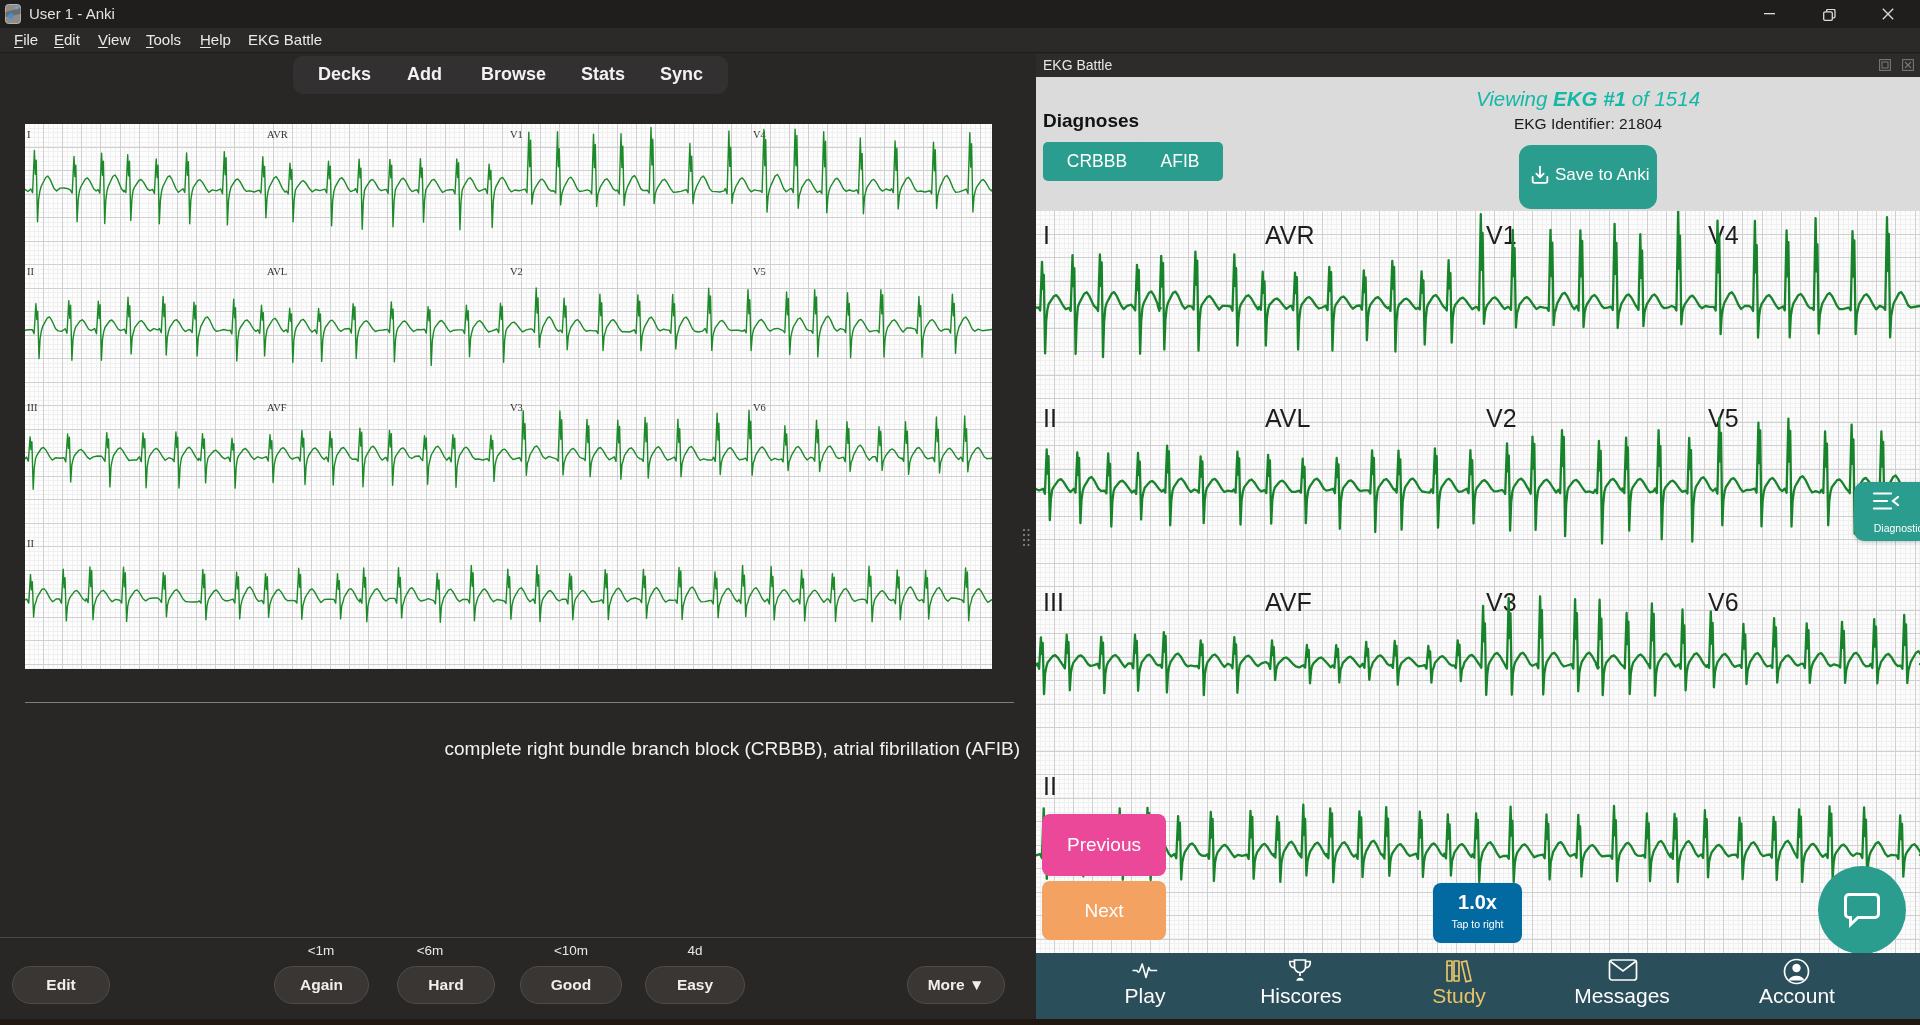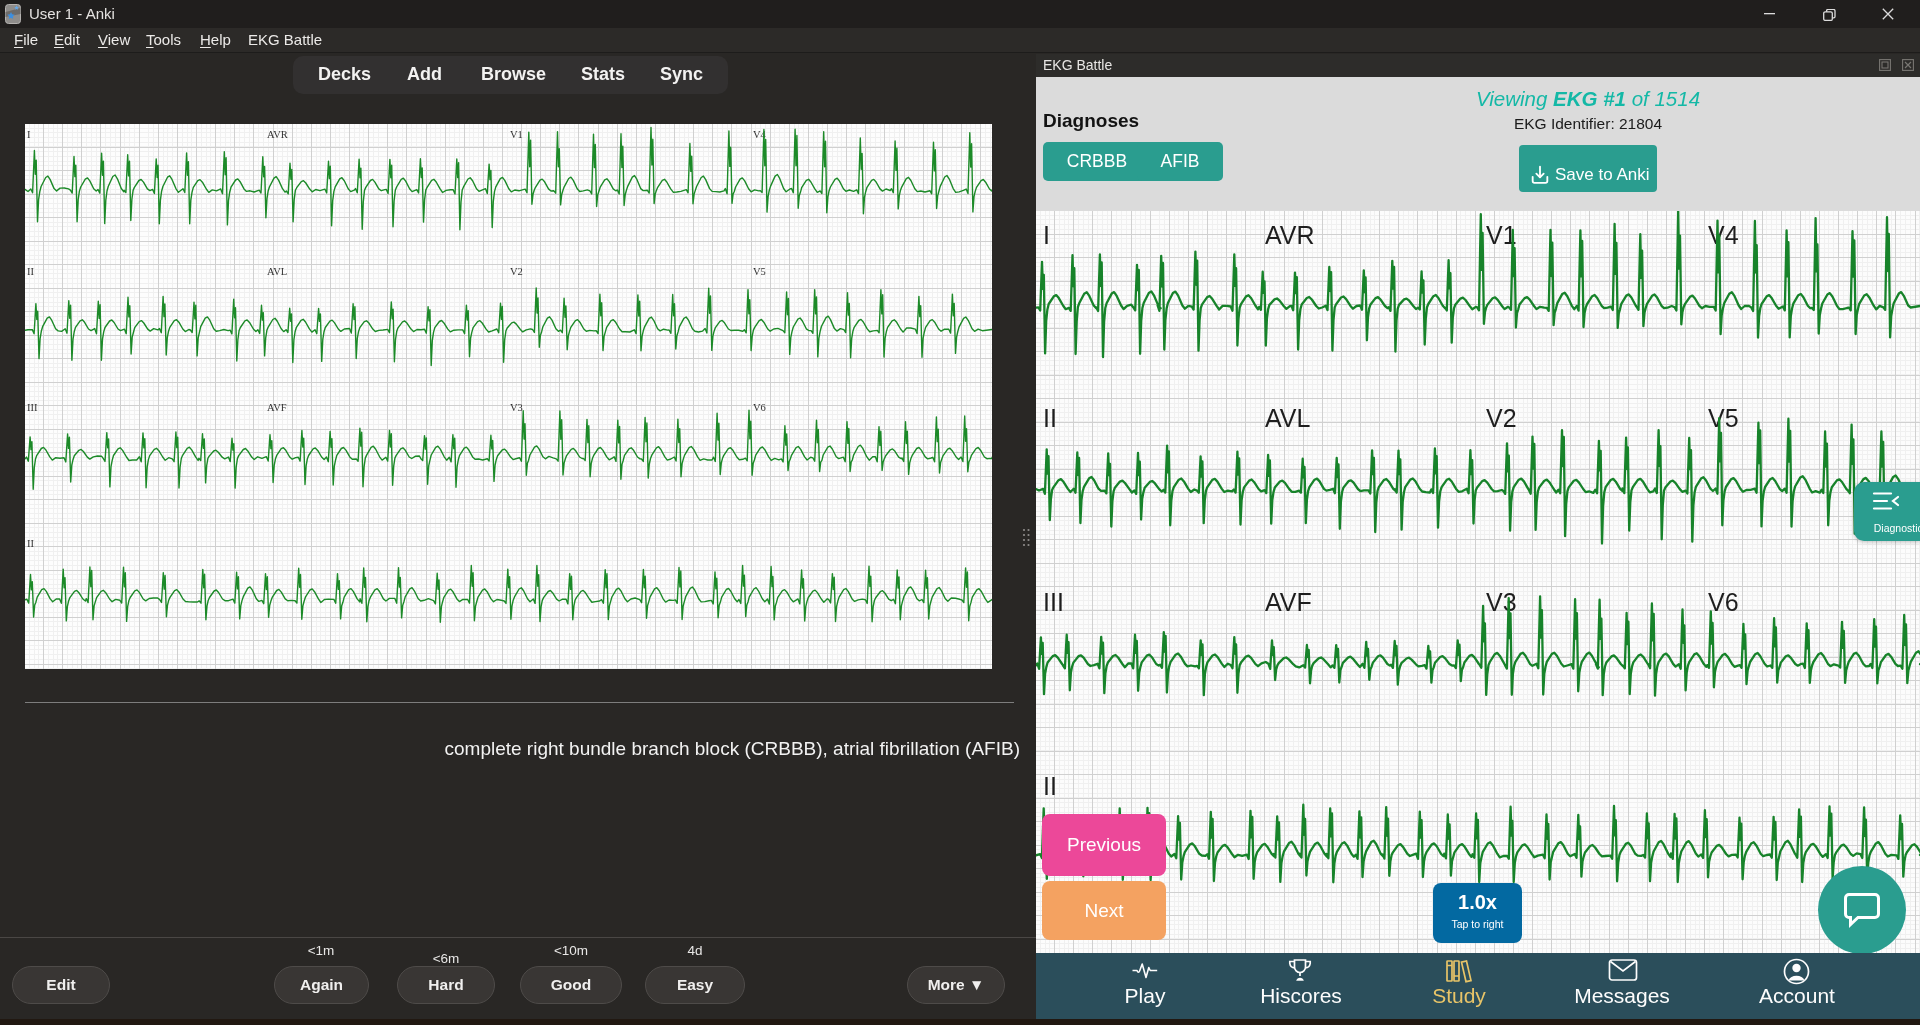--- a/index.html
+++ b/index.html
@@ -24,21 +24,21 @@
 #grip{position:absolute;left:1022px;top:528px;width:8px;height:19px;}
 #paneltitle{position:absolute;left:1036px;top:54px;width:884px;height:23px;background:#2d2c2a;}
 #paneltitle .t{position:absolute;left:7px;top:3px;font-size:14px;color:#e8e6e4;}
 #panelhead{position:absolute;left:1036px;top:77px;width:884px;height:134px;background:#dbdbdb;}
 #viewing{position:absolute;left:1398px;top:87px;width:380px;text-align:center;font-size:20.5px;color:#14b8a6;font-style:italic;}
 #ekgid{position:absolute;left:1398px;top:115px;width:380px;text-align:center;font-size:15.5px;color:#1b1b1b;}
 #diagnoses{position:absolute;left:1043px;top:110px;font-size:19px;font-weight:bold;color:#121212;}
 .teal{background:#2a9d8f;color:#fff;border-radius:5px;position:absolute;text-align:center;}
 #crbbb{left:1043px;top:142px;width:108px;height:39px;font-size:17.5px;line-height:39px;}
 #afib{left:1137px;top:142px;width:86px;height:39px;font-size:17.5px;line-height:39px;}
-#save{left:1519px;top:145px;width:138px;height:47px;border-radius:4px;}
+#save{left:1519px;top:145px;width:138px;height:64px;border-radius:12px;}
 #save span{position:absolute;left:36px;top:20px;font-size:17px;white-space:nowrap;}
 #rekg{position:absolute;left:1036px;top:211px;width:884px;height:742px;background:
  repeating-linear-gradient(to right, transparent 0 18.12px, #d0d0d0 18.12px 19.12px),
  repeating-linear-gradient(to bottom, transparent 0 22.5px, #d0d0d0 22.5px 23.5px),
  repeating-linear-gradient(to right, transparent 0 3.78px, #f0f0f0 3.78px 4.78px),
  repeating-linear-gradient(to bottom, transparent 0 3.7px, #f0f0f0 3.7px 4.7px),
  #fcfcfc;}
 #diagbtn{position:absolute;left:1854px;top:482px;width:66px;height:59px;background:#2a9d8f;border-radius:10px 0 0 10px;box-shadow:0 1px 4px rgba(0,0,0,0.25);}
 #diagbtn .t{position:absolute;left:0;top:40px;width:74px;text-align:right;font-size:10.5px;color:#fff;}
 #prev{position:absolute;left:1042px;top:814px;width:124px;height:62px;background:#ec4899;border-radius:8px;color:#fff;font-size:19px;text-align:center;line-height:62px;}
@@ -109,21 +109,21 @@
       <polyline fill="none" stroke="#1c8a28" stroke-width="1.4" stroke-linejoin="round" stroke-linecap="round" points="0.0,334.9 1.5,333.1 3.3,337.3 5.1,312.9 6.0,325.6 6.9,317.6 8.2,365.3 9.3,343.4 10.5,335.0 11.8,331.3 16.3,324.5 18.5,323.4 20.9,326.0 24.8,332.9 27.3,336.1 30.8,333.7 35.0,334.3 39.0,333.7 40.8,337.9 42.6,310.0 43.5,324.4 44.4,313.3 45.7,358.0 46.8,341.2 48.0,335.7 49.3,331.8 53.9,326.3 56.1,325.4 58.4,327.5 62.3,333.1 64.8,335.1 68.3,332.9 72.5,332.0 76.7,332.3 78.2,334.3 80.0,337.5 81.8,308.6 82.7,323.8 83.6,314.9 84.9,362.9 86.0,342.7 87.2,336.4 88.5,331.5 93.0,324.8 95.2,323.8 97.6,326.4 101.5,333.0 104.0,336.5 107.5,336.0 111.7,336.0 114.4,332.8 116.2,337.8 118.0,308.9 118.9,323.9 119.8,314.6 121.1,363.8 122.2,342.9 123.4,335.6 124.7,331.6 129.3,325.3 131.5,324.3 133.8,326.7 137.7,333.0 140.2,336.3 143.7,333.7 147.3,334.8 149.1,337.7 150.9,308.0 151.8,323.6 152.7,313.3 154.0,364.0 155.1,343.0 156.3,334.5 157.6,331.3 162.2,324.3 164.4,323.2 166.7,325.9 170.6,332.9 173.1,336.4 173.9,334.3 175.7,336.6 177.5,309.7 178.4,324.3 179.3,314.9 180.6,358.9 181.7,341.5 182.9,334.3 184.2,332.1 188.7,327.0 190.9,326.2 193.3,328.2 197.2,333.2 199.7,334.8 203.4,333.1 205.2,337.6 207.0,314.1 207.9,326.1 208.8,319.8 210.1,364.1 211.2,343.0 212.4,334.6 213.7,331.6 218.3,325.5 220.5,324.5 222.8,326.9 226.7,333.1 229.2,335.5 232.7,332.8 236.9,334.3 241.4,332.7 243.2,337.1 245.0,310.6 245.9,324.6 246.8,316.6 248.1,358.5 249.2,341.4 250.4,335.1 251.7,331.4 256.2,324.7 258.4,323.7 260.8,326.3 264.7,333.0 267.2,335.2 270.7,333.6 273.3,333.2 275.1,337.1 276.9,306.5 277.8,323.0 278.7,314.3 280.0,360.5 281.1,341.9 282.3,335.1 283.6,331.5 288.1,324.9 290.3,323.9 292.7,326.4 296.6,333.0 299.1,335.5 301.5,333.1 303.3,337.7 305.1,307.4 306.0,323.3 306.9,314.6 308.2,361.0 309.3,342.1 310.5,336.3 311.8,331.4 316.3,324.5 318.5,323.5 320.9,326.1 324.8,332.9 327.3,335.2 331.3,335.0 333.1,337.2 334.9,304.2 335.8,322.1 336.7,308.3 338.0,362.8 339.1,342.6 340.3,334.1 341.6,331.1 346.1,323.4 348.3,322.2 350.7,325.2 354.6,332.8 357.1,336.1 360.9,333.3 362.7,337.1 364.5,306.4 365.4,323.0 366.3,309.6 367.6,361.2 368.7,342.2 369.9,334.1 371.2,331.4 375.7,324.8 377.9,323.8 380.3,326.3 384.2,333.0 386.7,334.5 390.2,332.3 394.4,332.0 395.9,334.7 397.7,336.6 399.5,311.6 400.4,325.1 401.3,313.9 402.6,360.2 403.7,341.9 404.9,336.3 406.2,331.0 410.7,323.3 412.9,322.1 415.3,325.1 419.2,332.8 421.7,336.2 424.3,333.2 426.1,337.9 427.9,310.6 428.8,324.6 429.7,314.2 431.0,363.2 432.1,342.7 433.3,335.8 434.6,331.3 439.2,324.2 441.4,323.1 443.7,325.8 447.6,332.9 450.1,335.3 453.6,335.0 457.8,336.0 462.3,334.8 464.1,337.0 465.9,311.3 466.8,324.9 467.7,316.4 469.0,357.4 470.1,341.0 471.3,335.4 472.6,331.8 477.2,326.0 479.4,325.1 481.7,327.3 485.6,333.1 488.1,335.6 491.6,334.5 494.6,333.7 496.4,337.3 498.2,286.8 499.1,315.1 500.0,299.7 501.3,351.2 502.4,339.2 503.6,336.2 504.9,331.0 509.5,323.1 511.7,321.9 514.0,324.9 517.9,332.8 520.4,334.8 523.9,332.4 528.1,333.9 531.3,334.8 533.1,337.2 534.9,287.0 535.8,315.2 536.7,295.7 538.0,351.0 539.1,339.1 540.3,335.0 541.6,331.6 546.2,325.4 548.4,324.4 550.7,326.8 554.6,333.0 557.1,334.5 558.4,334.4 560.2,336.5 562.0,295.4 562.9,318.6 563.8,301.8 565.1,352.8 566.2,339.6 567.4,334.6 568.7,331.4 573.2,324.5 575.4,323.5 577.8,326.1 581.7,332.9 584.2,335.8 587.7,333.9 589.2,332.8 591.0,337.4 592.8,296.2 593.7,318.9 594.6,302.4 595.9,355.3 597.0,340.4 598.2,336.5 599.5,331.4 604.0,324.8 606.2,323.8 608.6,326.3 612.5,333.0 615.0,334.9 616.5,335.0 618.3,337.4 620.1,293.5 621.0,317.8 621.9,299.0 623.2,354.1 624.3,340.0 625.5,334.5 626.8,331.2 631.4,323.8 633.6,322.7 635.9,325.5 639.8,332.9 642.3,336.1 645.8,335.0 649.3,333.0 651.1,337.0 652.9,295.2 653.8,318.5 654.7,304.6 656.0,352.8 657.1,339.6 658.3,335.1 659.6,331.1 664.1,323.7 666.3,322.5 668.7,325.4 672.6,332.9 675.1,336.3 678.6,334.9 682.8,336.0 687.0,336.0 688.5,333.2 690.3,337.4 692.1,289.3 693.0,316.1 693.9,299.2 695.2,350.6 696.3,339.0 697.5,334.3 698.8,331.4 703.3,324.7 705.5,323.7 707.9,326.3 711.8,333.0 714.3,335.8 717.8,335.3 720.4,334.2 722.2,336.8 724.0,286.1 724.9,314.8 725.8,297.3 727.1,351.2 728.2,339.2 729.4,336.0 730.7,331.2 735.2,324.1 737.4,323.0 739.8,325.7 743.7,332.9 746.2,336.4 749.7,334.4 753.9,335.8 756.3,334.9 758.1,337.9 759.9,301.8 760.8,321.1 761.7,310.0 763.0,346.6 764.1,337.8 765.3,334.9 766.6,331.1 771.1,323.7 773.3,322.5 775.7,325.4 779.6,332.9 782.1,336.0 785.6,333.3 787.9,333.9 789.7,337.2 791.5,296.1 792.4,318.8 793.3,305.4 794.6,347.6 795.7,338.1 796.9,336.4 798.2,331.0 802.8,323.2 805.0,322.0 807.3,325.0 811.2,332.8 813.7,334.6 818.4,333.2 820.2,337.7 822.0,297.6 822.9,319.4 823.8,304.4 825.1,347.5 826.2,338.0 827.4,335.8 828.7,330.8 833.2,322.5 835.4,321.2 837.8,324.4 841.7,332.7 844.2,336.2 847.7,332.8 850.4,332.8 852.2,337.8 854.0,302.6 854.9,321.5 855.8,307.3 857.1,346.4 858.2,337.7 859.4,334.6 860.7,331.7 865.3,325.8 867.5,324.9 869.8,327.1 873.7,333.1 876.2,334.7 876.9,333.9 878.7,337.4 880.5,297.7 881.4,319.5 882.3,307.1 883.6,350.4 884.7,338.9 885.9,334.6 887.2,331.4 891.7,324.5 893.9,323.5 896.3,326.1 900.2,332.9 902.7,334.9 906.2,334.0 907.8,333.3 909.6,337.8 911.4,293.0 912.3,317.6 913.2,305.1 914.5,349.0 915.6,338.5 916.8,335.0 918.1,331.6 922.7,325.2 924.9,324.2 927.2,326.7 931.1,333.0 933.6,335.4 936.1,333.1 937.9,337.6 939.7,292.0 940.6,317.2 941.5,304.6 942.8,347.7 943.9,338.1 945.1,335.2 946.4,331.4 951.0,324.6 953.2,323.5 955.5,326.2 959.4,333.0 961.9,334.7 965.4,334.4 969.6,335.0 967.0,333.3"></polyline>
       <polyline fill="none" stroke="#1c8a28" stroke-width="1.4" stroke-linejoin="round" stroke-linecap="round" points="0.0,475.8 1.9,475.3 3.7,479.1 5.5,450.5 6.4,465.8 7.3,457.7 8.6,493.0 9.7,481.1 10.9,478.2 12.2,473.1 16.7,465.7 19.0,464.6 21.3,467.4 25.2,474.9 27.7,477.8 31.2,475.0 34.6,474.9 36.4,479.3 38.2,445.1 39.1,463.7 40.0,453.6 41.3,496.9 42.4,482.3 43.6,477.0 44.9,473.6 49.5,467.4 51.7,466.4 54.0,468.8 57.9,475.0 60.4,477.0 61.3,474.6 63.1,478.6 64.9,443.0 65.8,462.8 66.7,446.4 68.0,495.7 69.1,481.9 70.3,477.9 71.6,473.6 76.1,467.3 78.3,466.3 80.7,468.7 84.6,475.0 87.1,477.7 90.6,475.4 94.9,476.3 96.7,479.0 98.5,443.3 99.4,462.9 100.3,448.8 101.6,497.4 102.7,482.4 103.9,476.6 105.2,473.5 109.8,466.9 112.0,465.9 114.3,468.4 118.2,475.0 120.7,476.9 124.2,474.5 128.4,474.0 132.6,474.0 134.7,475.6 136.5,478.5 138.3,448.7 139.2,465.1 140.1,451.5 141.4,492.7 142.5,481.0 143.7,476.3 145.0,473.4 149.6,466.7 151.8,465.6 154.1,468.2 158.0,475.0 160.5,477.5 164.0,477.9 168.2,478.0 172.4,478.0 174.2,476.8 176.0,479.2 177.8,445.5 178.7,463.8 179.6,450.3 180.9,495.8 182.0,481.9 183.2,476.5 184.5,473.5 189.1,467.0 191.3,466.0 193.6,468.5 197.5,475.0 200.0,476.7 203.5,476.7 208.0,475.1 209.8,479.1 211.6,448.2 212.5,464.9 213.4,452.7 214.7,494.9 215.8,481.7 217.0,476.6 218.3,472.7 222.8,464.2 225.0,462.9 227.4,466.2 231.3,474.7 233.8,477.4 236.9,476.4 238.7,479.7 240.5,449.7 241.4,465.5 242.3,452.7 243.6,493.2 244.7,481.2 245.9,477.1 247.2,473.4 251.7,466.5 253.9,465.4 256.3,468.1 260.2,474.9 262.7,476.7 266.2,476.4 270.1,476.8 271.9,479.1 273.7,444.3 274.6,463.3 275.5,450.5 276.8,495.2 277.9,481.8 279.1,477.2 280.4,473.2 284.9,466.0 287.2,464.9 289.5,467.7 293.4,474.9 295.9,478.5 299.4,475.5 303.6,475.1 308.9,475.4 310.7,479.3 312.5,449.6 313.4,465.4 314.3,456.7 315.6,494.9 316.7,481.7 317.9,478.3 319.2,473.1 323.7,465.7 326.0,464.6 328.3,467.4 332.2,474.9 334.7,477.9 335.1,474.7 336.9,479.3 338.7,444.0 339.6,463.2 340.5,453.4 341.8,497.7 342.9,482.5 344.1,476.4 345.4,473.2 349.9,465.8 352.2,464.6 354.5,467.5 358.4,474.9 360.9,477.0 364.4,474.4 368.6,474.4 369.9,474.5 371.7,479.2 373.5,443.8 374.4,463.1 375.3,453.4 376.6,493.9 377.7,481.4 378.9,477.8 380.2,472.9 384.8,464.9 387.0,463.7 389.3,466.8 393.2,474.8 395.7,477.0 399.2,476.3 403.4,474.6 408.6,476.6 410.4,479.9 412.2,449.3 413.1,465.3 414.0,455.9 415.3,498.2 416.4,482.6 417.6,477.7 418.9,473.3 423.5,466.2 425.7,465.1 428.0,467.8 431.9,474.9 434.4,477.6 437.9,475.4 442.7,475.5 444.5,479.1 446.3,441.5 447.2,462.2 448.1,448.7 449.4,496.7 450.5,482.2 451.7,477.7 453.0,473.2 457.5,466.1 459.7,465.0 462.1,467.7 466.0,474.9 468.5,477.7 472.0,475.5 476.2,476.3 479.2,477.0 481.0,479.4 482.8,445.1 483.7,463.6 484.6,452.6 485.9,495.2 487.0,481.8 488.2,476.2 489.5,472.9 494.1,465.0 496.3,463.8 498.6,466.8 502.5,474.8 505.0,477.7 508.3,475.0 510.1,479.4 511.9,441.5 512.8,462.2 513.7,450.8 515.0,497.6 516.1,482.5 517.3,476.4 518.6,473.6 523.2,467.5 525.4,466.5 527.7,468.9 531.6,475.1 534.1,477.0 537.6,475.1 541.1,475.2 542.9,479.9 544.7,449.6 545.6,465.4 546.5,452.3 547.8,495.7 548.9,481.9 550.1,476.0 551.4,473.6 556.0,467.4 558.2,466.4 560.5,468.8 564.4,475.0 566.9,478.2 570.4,477.6 574.6,477.0 576.6,475.7 578.4,479.3 580.2,445.6 581.1,463.8 582.0,449.7 583.3,495.6 584.4,481.9 585.6,477.6 586.9,473.0 591.4,465.3 593.7,464.1 596.0,467.0 599.9,474.8 602.4,477.7 605.9,475.0 610.1,474.0 614.8,475.7 616.6,478.7 618.4,445.4 619.3,463.8 620.2,452.2 621.5,494.3 622.6,481.5 623.8,477.6 625.1,472.9 629.6,464.9 631.8,463.7 634.2,466.8 638.1,474.8 640.6,478.1 644.1,476.0 648.3,476.4 650.4,475.9 652.2,479.3 654.0,443.5 654.9,463.0 655.8,447.0 657.1,495.5 658.2,481.8 659.4,477.4 660.7,472.7 665.2,464.3 667.4,463.0 669.8,466.2 673.7,474.7 676.2,477.9 679.7,477.6 683.9,476.8 686.4,476.4 688.2,479.9 690.0,447.9 690.9,464.8 691.8,454.2 693.1,493.7 694.2,481.3 695.4,478.1 696.7,473.1 701.3,465.5 703.5,464.4 705.8,467.3 709.7,474.8 712.2,477.8 714.0,475.5 715.8,479.4 717.6,441.4 718.5,462.1 719.4,451.2 720.7,492.6 721.8,481.0 723.0,478.0 724.3,472.9 728.9,465.0 731.1,463.7 733.4,466.8 737.3,474.8 739.8,477.8 742.5,475.0 744.3,480.0 746.1,442.5 747.0,462.6 747.9,452.5 749.2,495.9 750.3,482.0 751.5,478.4 752.8,473.4 757.4,466.6 759.6,465.6 761.9,468.2 765.8,475.0 768.3,477.8 773.0,474.9 774.8,479.9 776.6,446.0 777.5,464.0 778.4,454.8 779.7,497.0 780.8,482.3 782.0,477.4 783.3,473.5 787.9,467.1 790.1,466.1 792.4,468.6 796.3,475.0 798.8,478.2 802.3,474.8 803.8,475.7 805.6,479.0 807.4,449.6 808.3,465.5 809.2,453.3 810.5,497.5 811.6,482.4 812.8,477.3 814.1,473.1 818.7,465.7 820.9,464.5 823.2,467.4 827.1,474.9 829.6,477.4 833.1,475.9 837.3,475.1 840.4,475.7 842.2,479.4 844.0,442.2 844.9,462.5 845.8,452.1 847.1,497.8 848.2,482.5 849.4,476.5 850.7,473.7 855.3,467.7 857.5,466.7 859.8,469.0 863.7,475.1 866.2,476.7 868.6,475.3 870.4,479.7 872.2,446.0 873.1,464.0 874.0,452.9 875.3,495.8 876.4,481.9 877.6,477.2 878.9,472.7 883.5,464.2 885.7,462.9 888.0,466.1 891.9,474.7 894.4,476.9 897.0,475.5 898.8,478.6 900.6,446.3 901.5,464.1 902.4,453.8 903.7,495.0 904.8,481.7 906.0,477.2 907.3,472.9 911.9,464.8 914.1,463.5 916.4,466.6 920.3,474.8 922.8,477.3 926.3,474.0 930.5,474.3 934.7,475.3 937.0,476.0 938.8,478.6 940.6,443.9 941.5,463.2 942.4,448.0 943.7,496.7 944.8,482.2 946.0,478.4 947.3,473.2 951.8,465.9 954.0,464.7 956.4,467.5 960.3,474.9 962.8,478.4 967.0,475.7"></polyline>
     </svg></div>
 
 <div id="divider"></div>
 <div id="answer">complete right bundle branch block (CRBBB), atrial fibrillation (AFIB)</div>
 
 <div id="botline"></div>
 <div class="pbtn" style="left:12px;width:98px;">Edit</div>
 <div class="lab" style="left:291px;">&lt;1m</div>
-<div class="lab" style="left:416px;margin-top:8px;">&lt;6m</div>
+<div class="lab" style="left:400px;">&lt;6m</div>
 <div class="lab" style="left:541px;">&lt;10m</div>
 <div class="lab" style="left:665px;">4d</div>
 <div class="pbtn" style="left:274px;width:95px;">Again</div>
 <div class="pbtn" style="left:397px;width:98px;">Hard</div>
 <div class="pbtn" style="left:520px;width:102px;">Good</div>
 <div class="pbtn" style="left:645px;width:100px;">Easy</div>
 <div class="pbtn" style="left:907px;width:98px;">More ▼</div>
 
 <svg id="grip" viewBox="0 0 8 19">
   <g fill="#8f8d8b">

